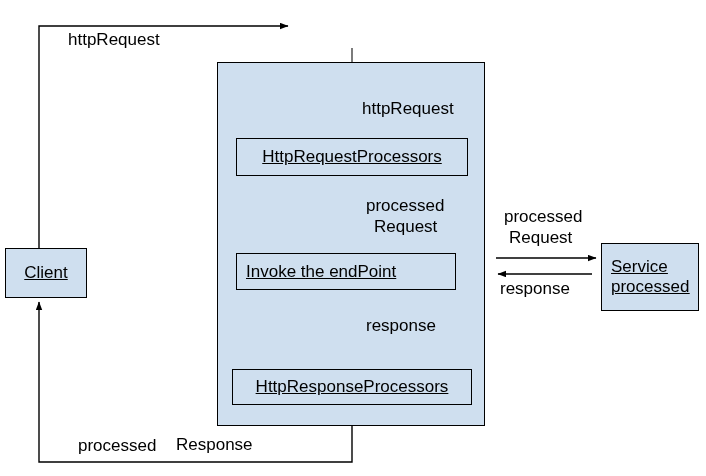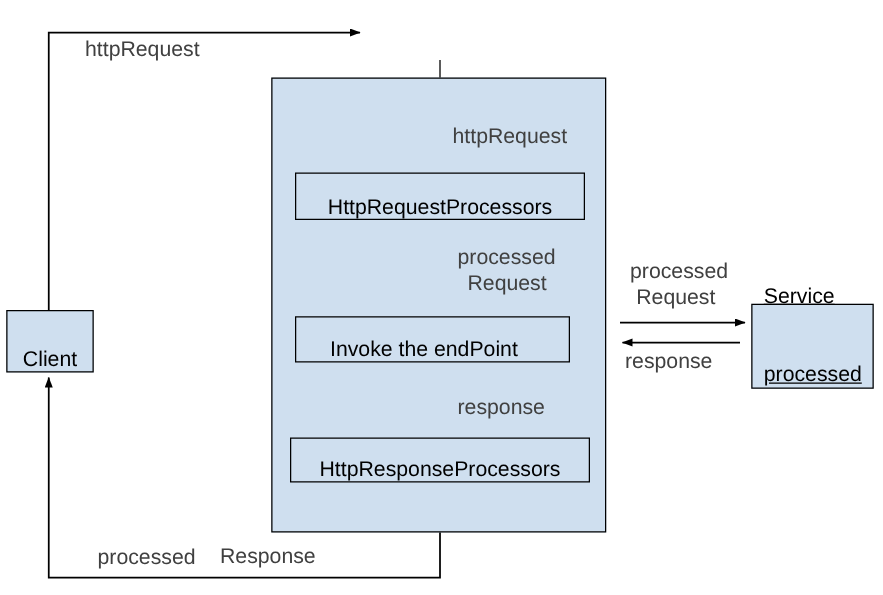--- a/index.html
+++ b/index.html
@@ -22,41 +22,42 @@
     width: 706px;
     height: 476px;
   }
   .node {
     position: absolute;
     box-sizing: border-box;
     background: #cfdfef;
     border: 1.4px solid #000000;
     color: #000000;
     display: flex;
-    align-items: flex-end;
+    align-items: center;
     font-size: 17px;
     line-height: 1.12;
     white-space: nowrap;
+    text-decoration: underline;
   }
   .node.center { justify-content: center; }
-  .node.left { justify-content: flex-start; padding-left: 27px; }
+  .node.left { justify-content: flex-start; padding-left: 9px; }
   .container-box {
     position: absolute;
     box-sizing: border-box;
     background: #cfdfef;
     border: 1.4px solid #000000;
   }
   .lbl {
     position: absolute;
-    color: #404040;
+    color: #000000;
     font-size: 17px;
     line-height: 1.15;
     white-space: nowrap;
   }
-  .underline-text { text-decoration: underline; text-underline-offset: 1px; margin-top: 44px; }
+  .underline-text { text-decoration: underline; text-underline-offset: 1px; }
   .svc-text {
     display: flex;
     flex-direction: column;
     align-items: flex-start;
     font-size: 17px;
     line-height: 1.16;
   }
 </style>
 </head>
 <body>
@@ -106,25 +107,25 @@
 
 
   <div class="node center" style="left:236px; top:138px; width:232px; height:38px;">
     <span>HttpRequestProcessors</span>
   </div>
 
   <div class="node left" style="left:236px; top:253px; width:220px; height:37px;">
     <span>Invoke the endPoint</span>
   </div>
 
-  <div class="node center" style="left:232px; top:350px; width:240px; height:36px;">
+  <div class="node center" style="left:232px; top:369px; width:240px; height:36px;">
     <span>HttpResponseProcessors</span>
   </div>
 
-  <div class="node center" style="left:5px; top:248px; width:70px; height:50px;">
+  <div class="node center" style="left:5px; top:248px; width:82px; height:50px;">
     <span>Client</span>
   </div>
 
   <div class="node" style="left:601px; top:243px; width:98px; height:68px; justify-content:flex-start; padding-left:9px;">
     <span class="svc-text">
       <span class="underline-text">Service</span>
       <span class="underline-text">processed</span>
     </span>
   </div>
 

